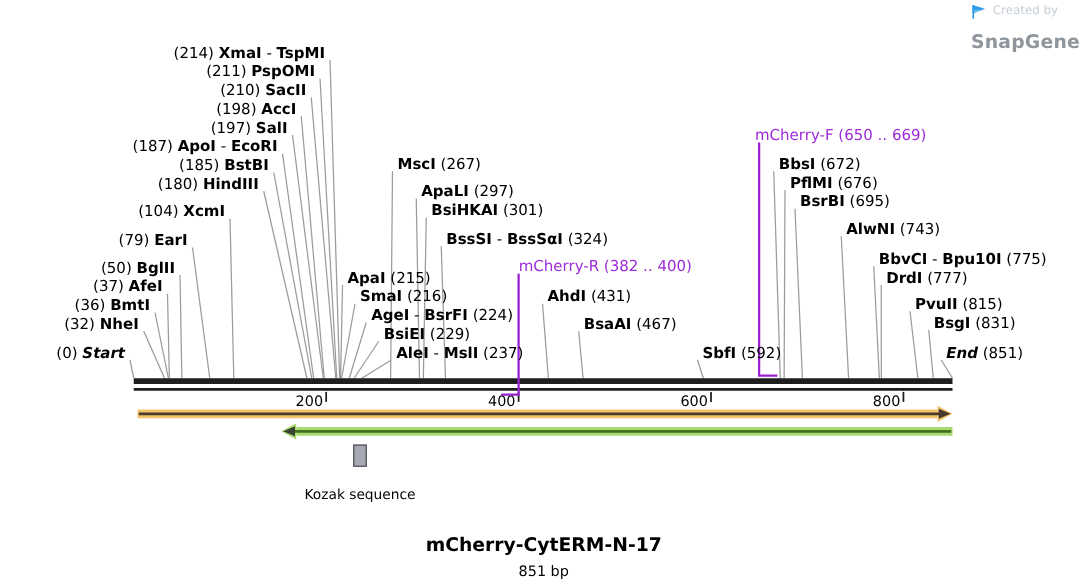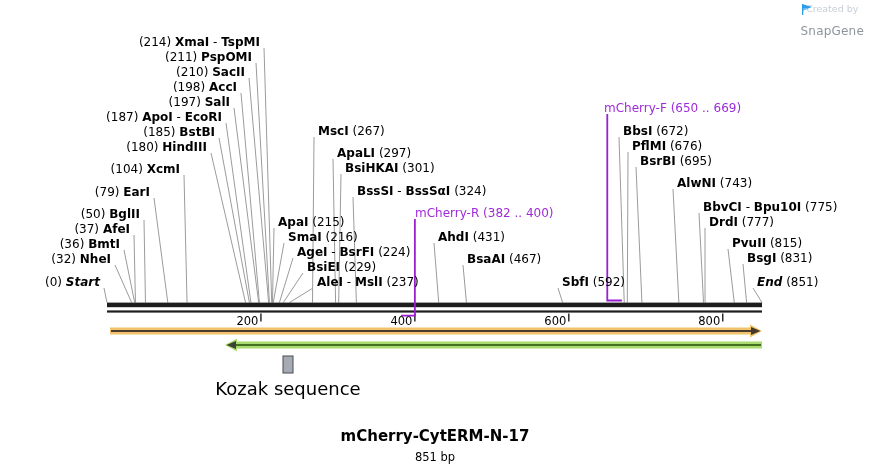--- a/index.html
+++ b/index.html
@@ -3,25 +3,25 @@
 <meta charset="utf-8">
 <style>
   html,body{margin:0;padding:0;background:#fff;}
   .canvas{position:relative;width:870px;height:469px;background:#ffffff;
           font-family:"DejaVu Sans",sans-serif;overflow:hidden;}
   svg{position:absolute;left:0;top:0;}
   .title{position:absolute;top:427px;left:0;width:870px;text-align:center;
          font-weight:bold;font-size:15px;color:#000;}
   .subtitle{position:absolute;top:450px;left:0;width:870px;text-align:center;
             font-size:11.5px;color:#000;}
-  .kozak-label{position:absolute;top:378px;left:288px;transform:translateX(-50%);
-               font-size:18px;color:#000;white-space:nowrap;}
+  .kozak-label{position:absolute;top:389px;left:288px;transform:translateX(-50%);
+               font-size:11px;color:#000;white-space:nowrap;}
   .watermark{position:absolute;top:3px;right:6px;display:flex;align-items:center;gap:5px;flex-direction:column;}
   .wm-created{color:#c7ced6;font-size:9.5px;}
-  .wm-brand{color:#8e959c;font-size:12px;font-weight:normal;letter-spacing:.2px;}
+  .wm-brand{color:#8e959c;font-size:15px;font-weight:bold;letter-spacing:.2px;}
 </style>
 </head>
 <body>
 
 <div class="canvas">
   <svg id="map-svg" width="870" height="469">
       <line x1="264" y1="48" x2="271.7121034077556" y2="302.6" stroke="#9b9b9b" stroke-width="1"></line>
       <line x1="256" y1="63" x2="269.4030552291422" y2="302.6" stroke="#9b9b9b" stroke-width="1"></line>
       <line x1="249" y1="78" x2="268.63337250293773" y2="302.6" stroke="#9b9b9b" stroke-width="1"></line>
       <line x1="241" y1="93" x2="259.3971797884841" y2="302.6" stroke="#9b9b9b" stroke-width="1"></line>

